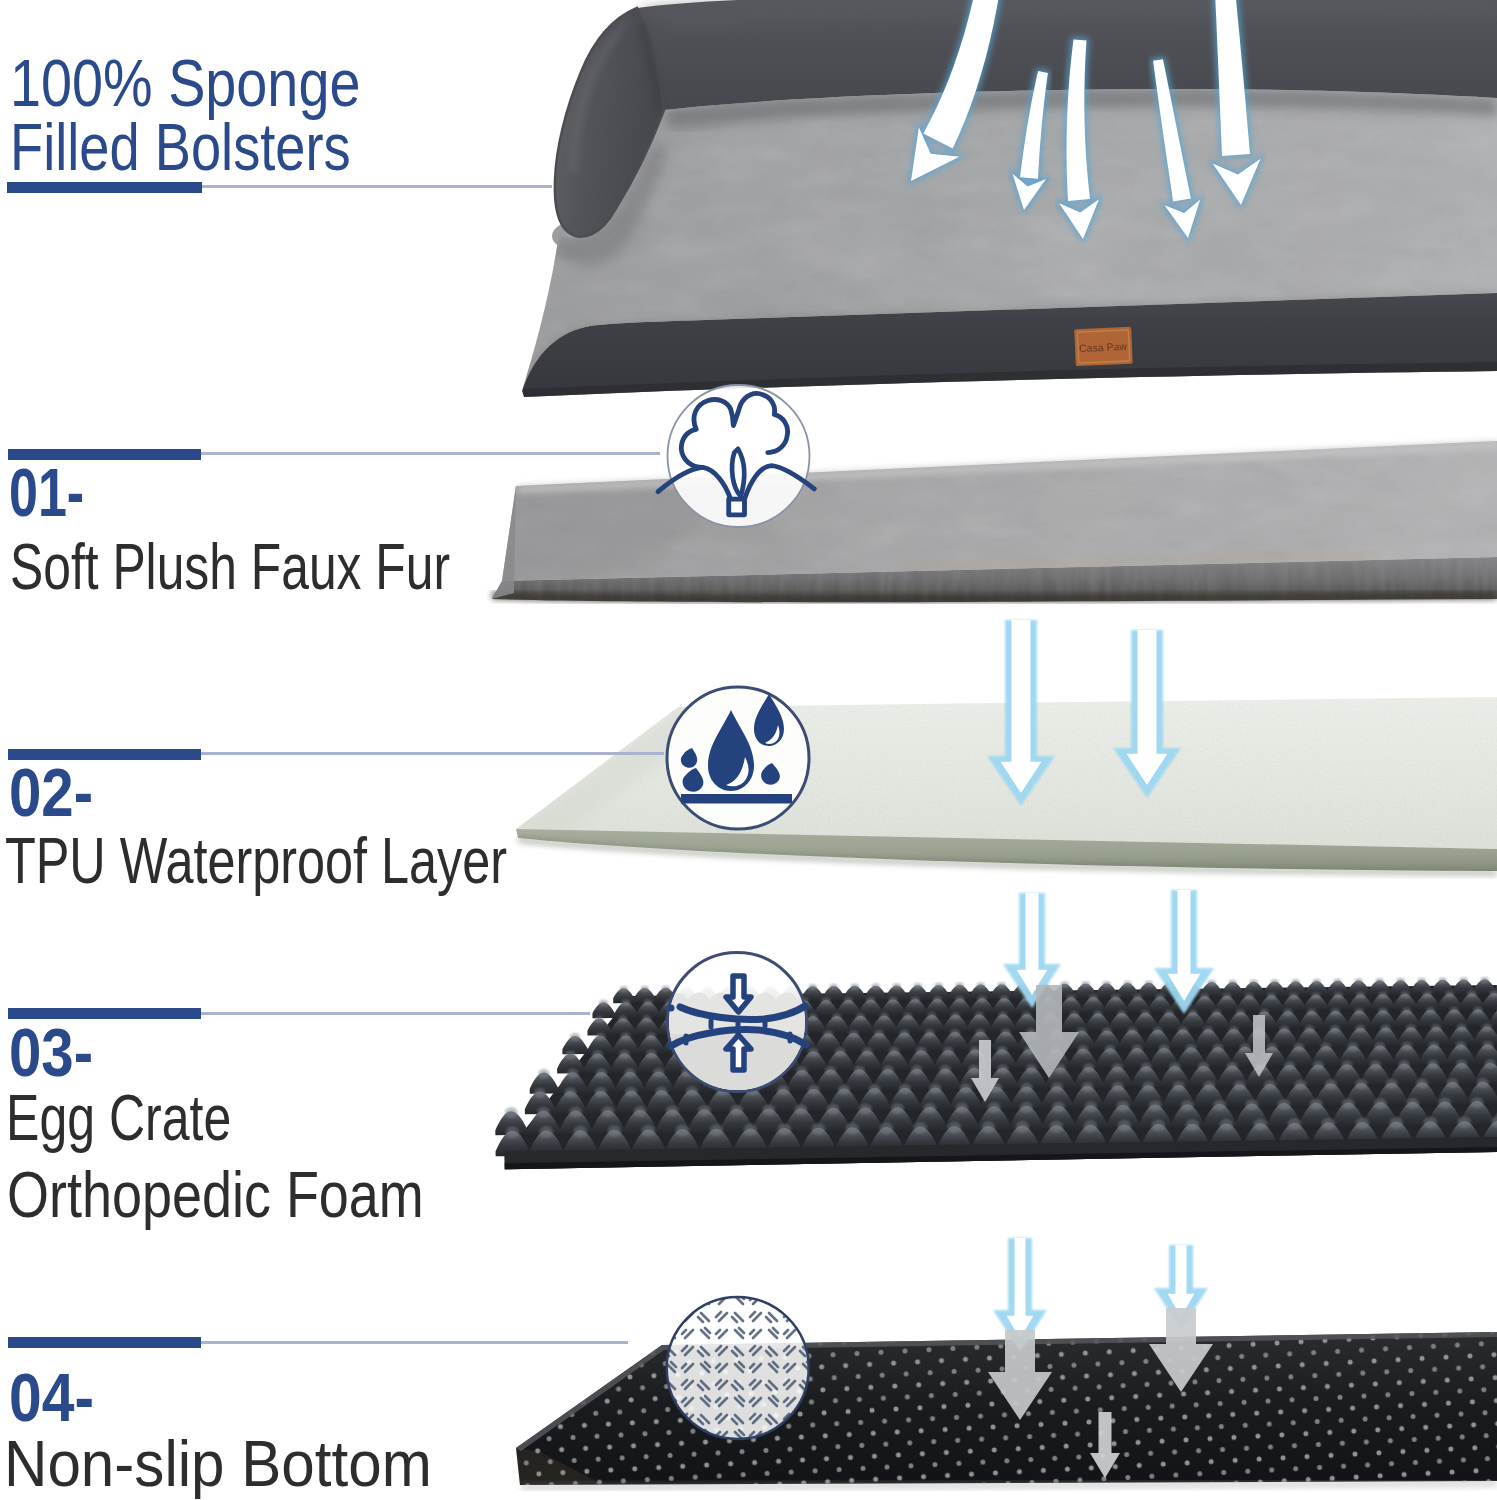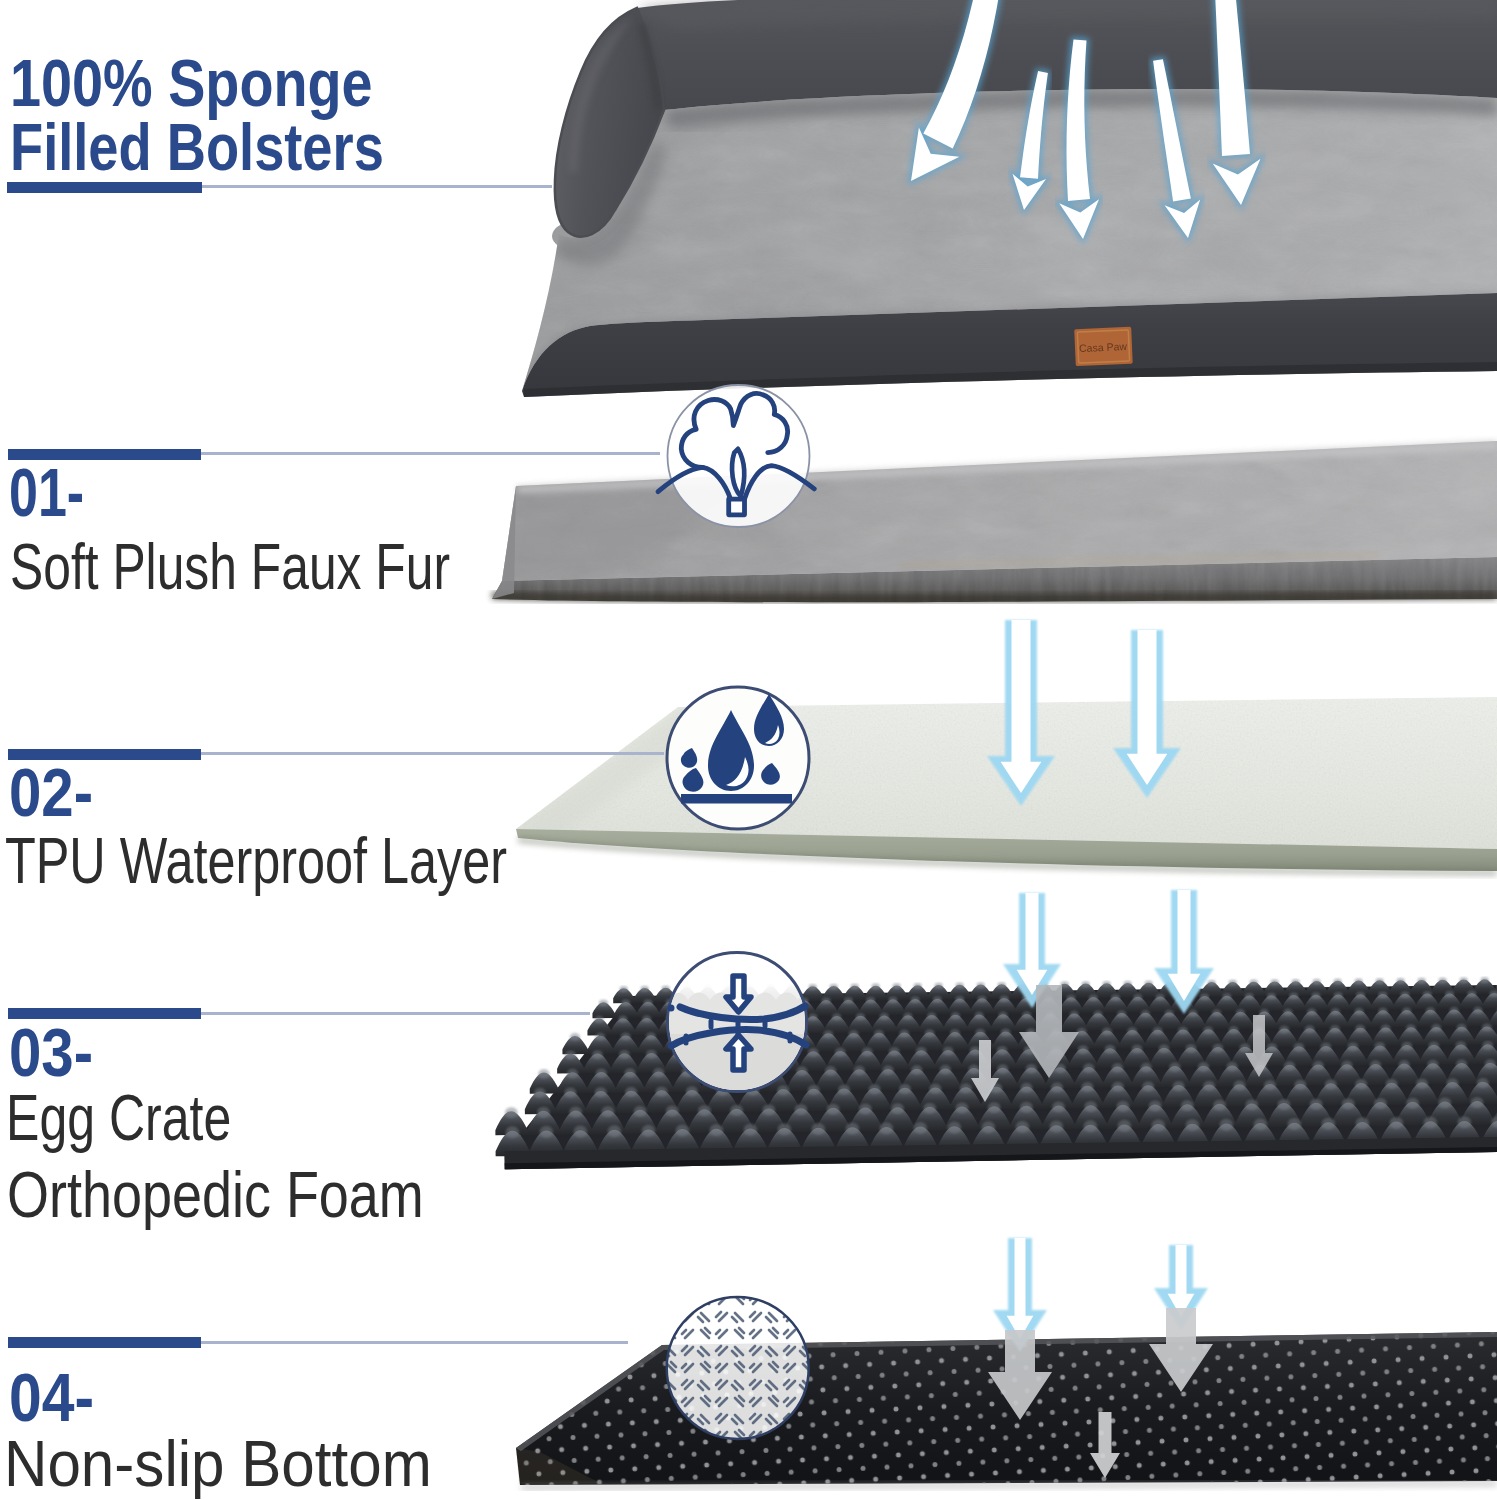--- a/index.html
+++ b/index.html
@@ -632,21 +632,21 @@
  <circle cx="737.7" cy="1368" r="71" fill="#ffffff" fill-opacity="0.86"></circle>
  <clipPath id="diaClip">
           <circle cx="737.7" cy="1368" r="71"></circle>
         </clipPath>
  <g clip-path="url(#diaClip)">
           <rect x="660" y="1290" width="160" height="160" fill="url(#diam)" opacity="0.95"></rect>
         </g>
  <circle cx="737.7" cy="1368" r="71" fill="none" stroke="#2e3f63" stroke-width="2.5"></circle>
 </g>
 </svg>
-<div class="tt" style="left:10px;top:52px;font-size:66px;font-weight:bold;color:#2a4a8c;line-height:63.8px"><span style="display:inline-block;transform:scaleX(0.845);transform-origin:0 0">100% Sponge</span><br><span style="display:inline-block;transform:scaleX(0.822);transform-origin:0 0">Filled Bolsters</span></div>
+<div class="tt" style="left:10px;top:52px;font-size:66px;font-weight:normal;color:#2a4a8c;line-height:63.8px"><span style="display:inline-block;transform:scaleX(0.845);transform-origin:0 0">100% Sponge</span><br><span style="display:inline-block;transform:scaleX(0.822);transform-origin:0 0">Filled Bolsters</span></div>
     <div style="position:absolute;left:7px;top:182px;width:195px;height:11px;background:#2a4a8c"></div>
     <div style="position:absolute;left:202px;top:185px;width:350px;height:3px;background:#a9b3ce"></div>
     <div style="position:absolute;left:8px;top:449px;width:193px;height:11px;background:#2a4a8c"></div>
     <div style="position:absolute;left:201px;top:451.5px;width:459px;height:3px;background:#a9b3ce"></div>
     <div class="tt" style="left:9px;top:454px;font-size:68px;font-weight:bold;color:#2a4a8c;line-height:76px;transform:scaleX(0.765)">01-</div>
     <div class="tt" style="left:10px;top:530.5px;font-size:65px;color:#2d2d2d;line-height:72.6px;transform:scaleX(0.766)">Soft Plush Faux Fur</div>
     <div style="position:absolute;left:8px;top:748.5px;width:193px;height:11px;background:#2a4a8c"></div>
     <div style="position:absolute;left:201px;top:752px;width:463px;height:3px;background:#a9b3ce"></div>
     <div class="tt" style="left:9px;top:754px;font-size:68px;font-weight:bold;color:#2a4a8c;line-height:76px;transform:scaleX(0.855)">02-</div>
     <div class="tt" style="left:5px;top:825px;font-size:65px;color:#2d2d2d;line-height:72.6px;transform:scaleX(0.775)">TPU Waterproof Layer</div>

